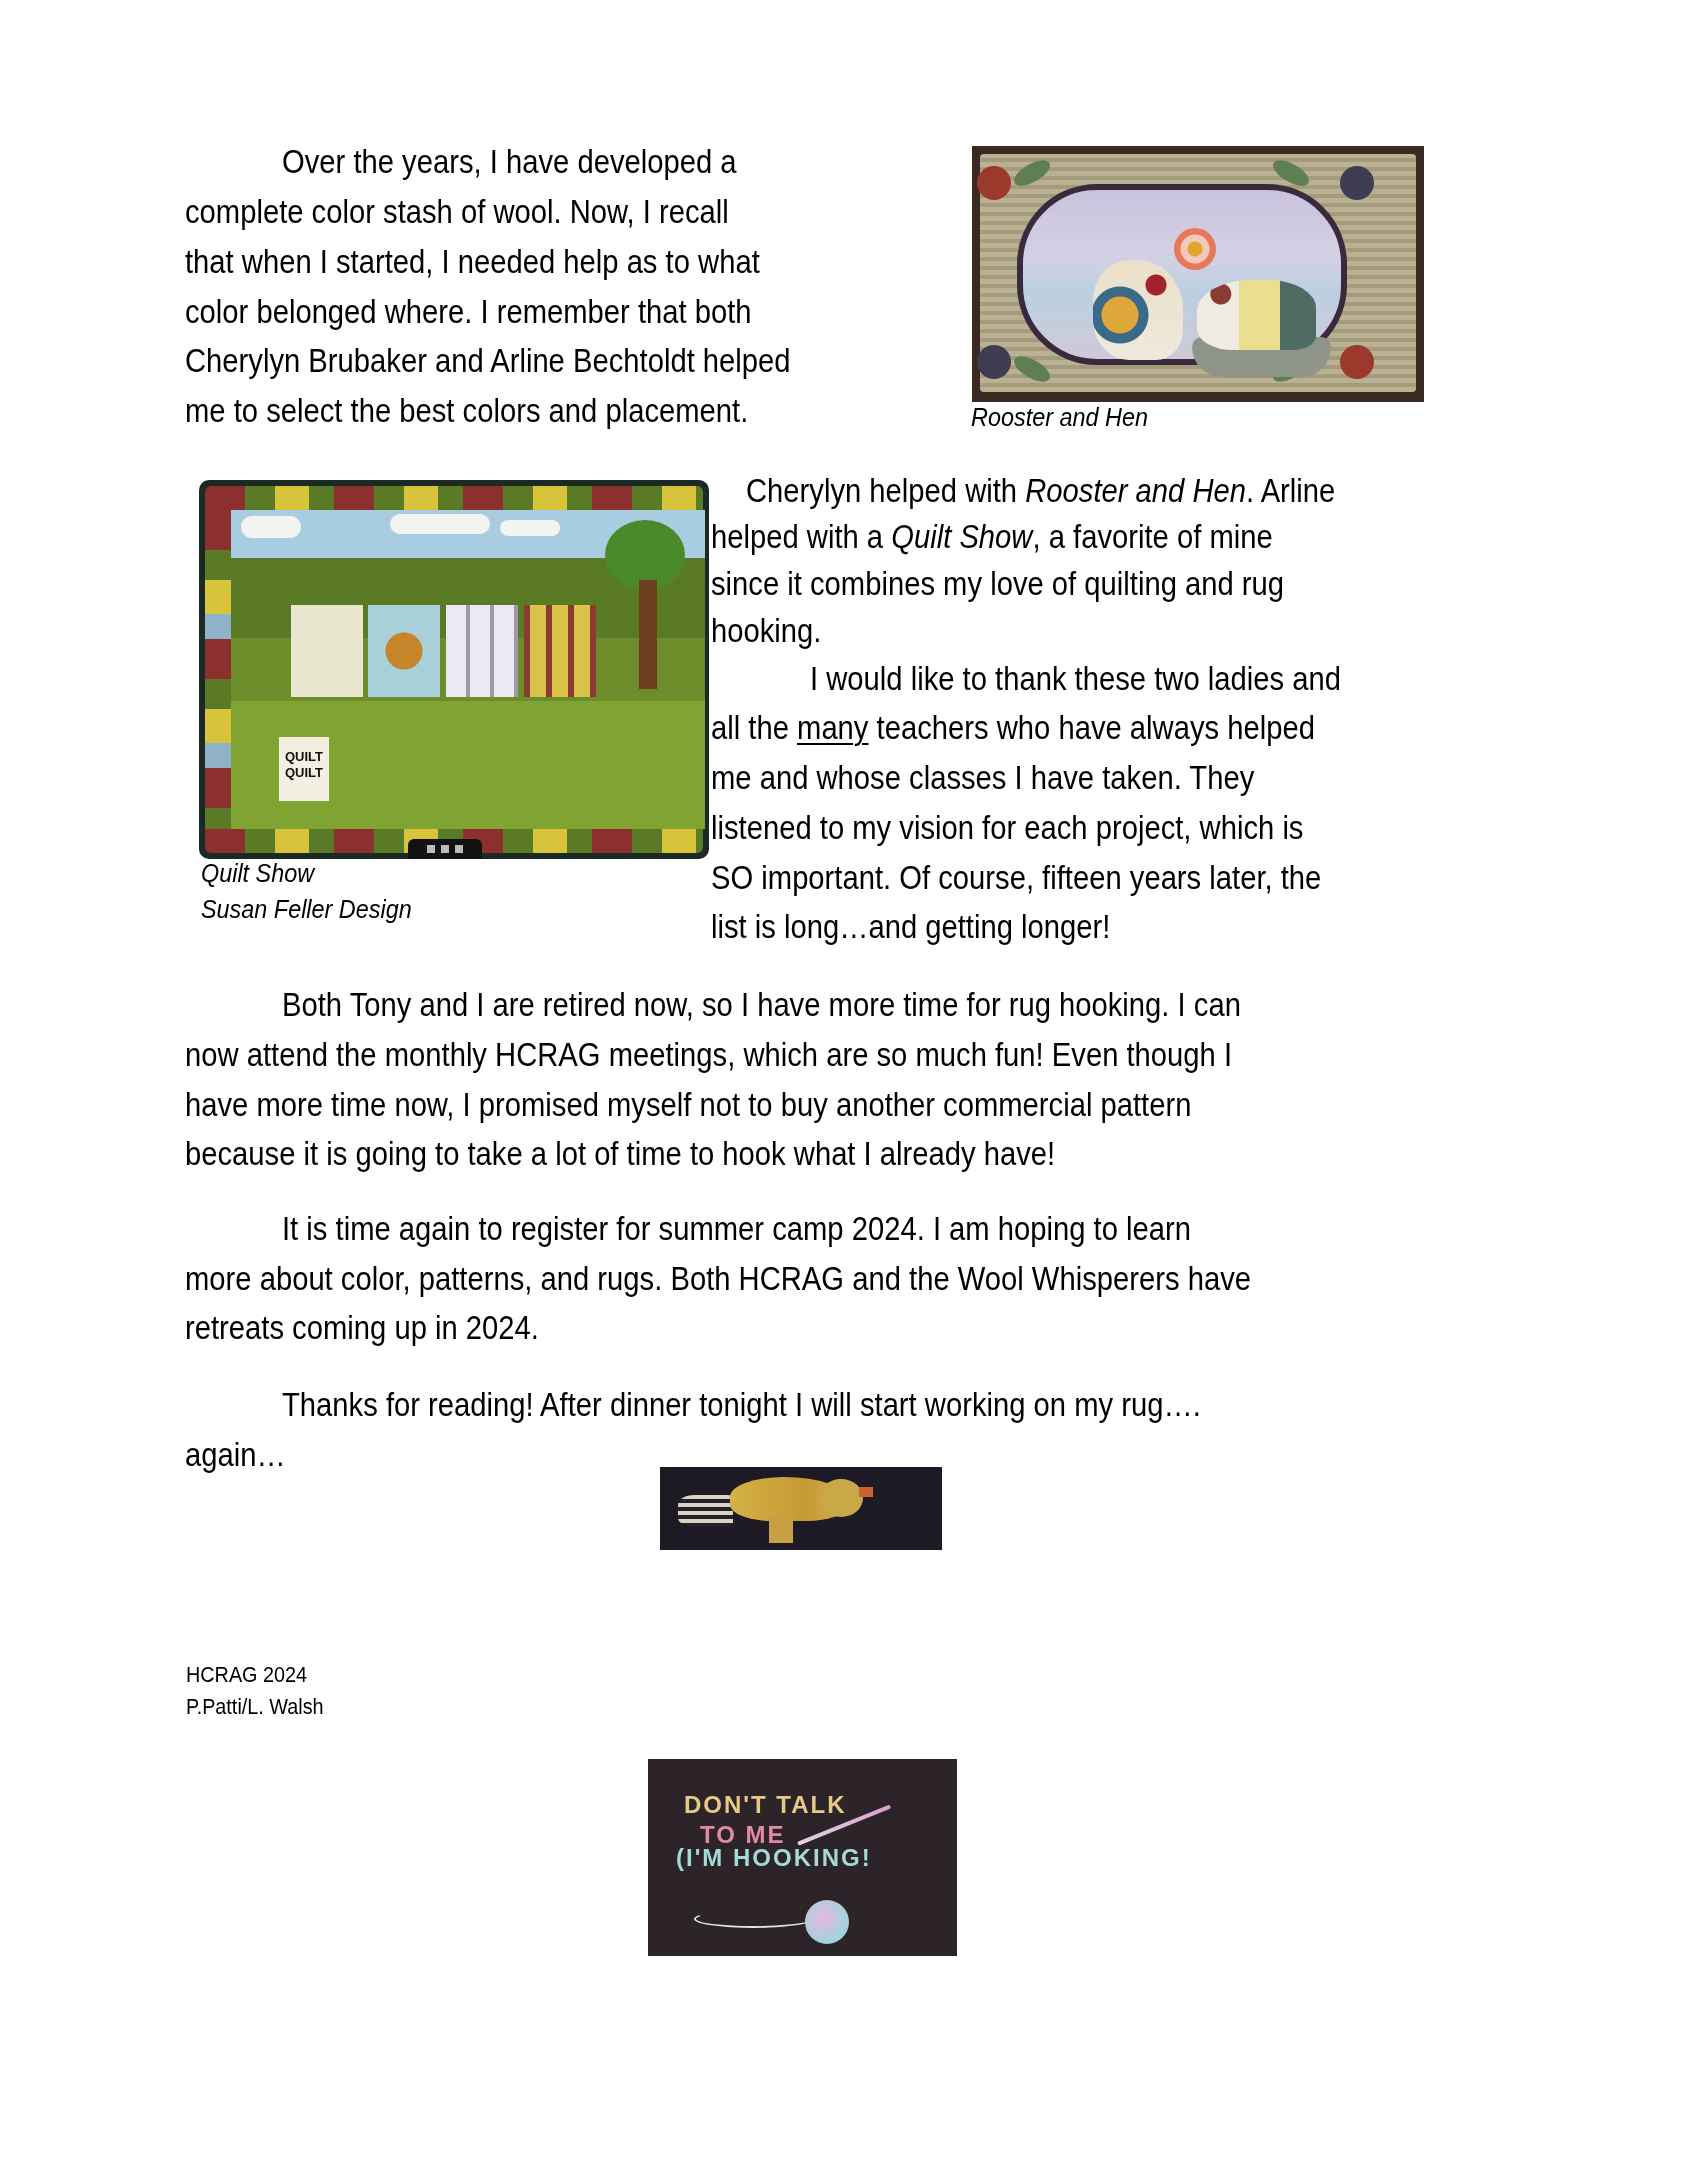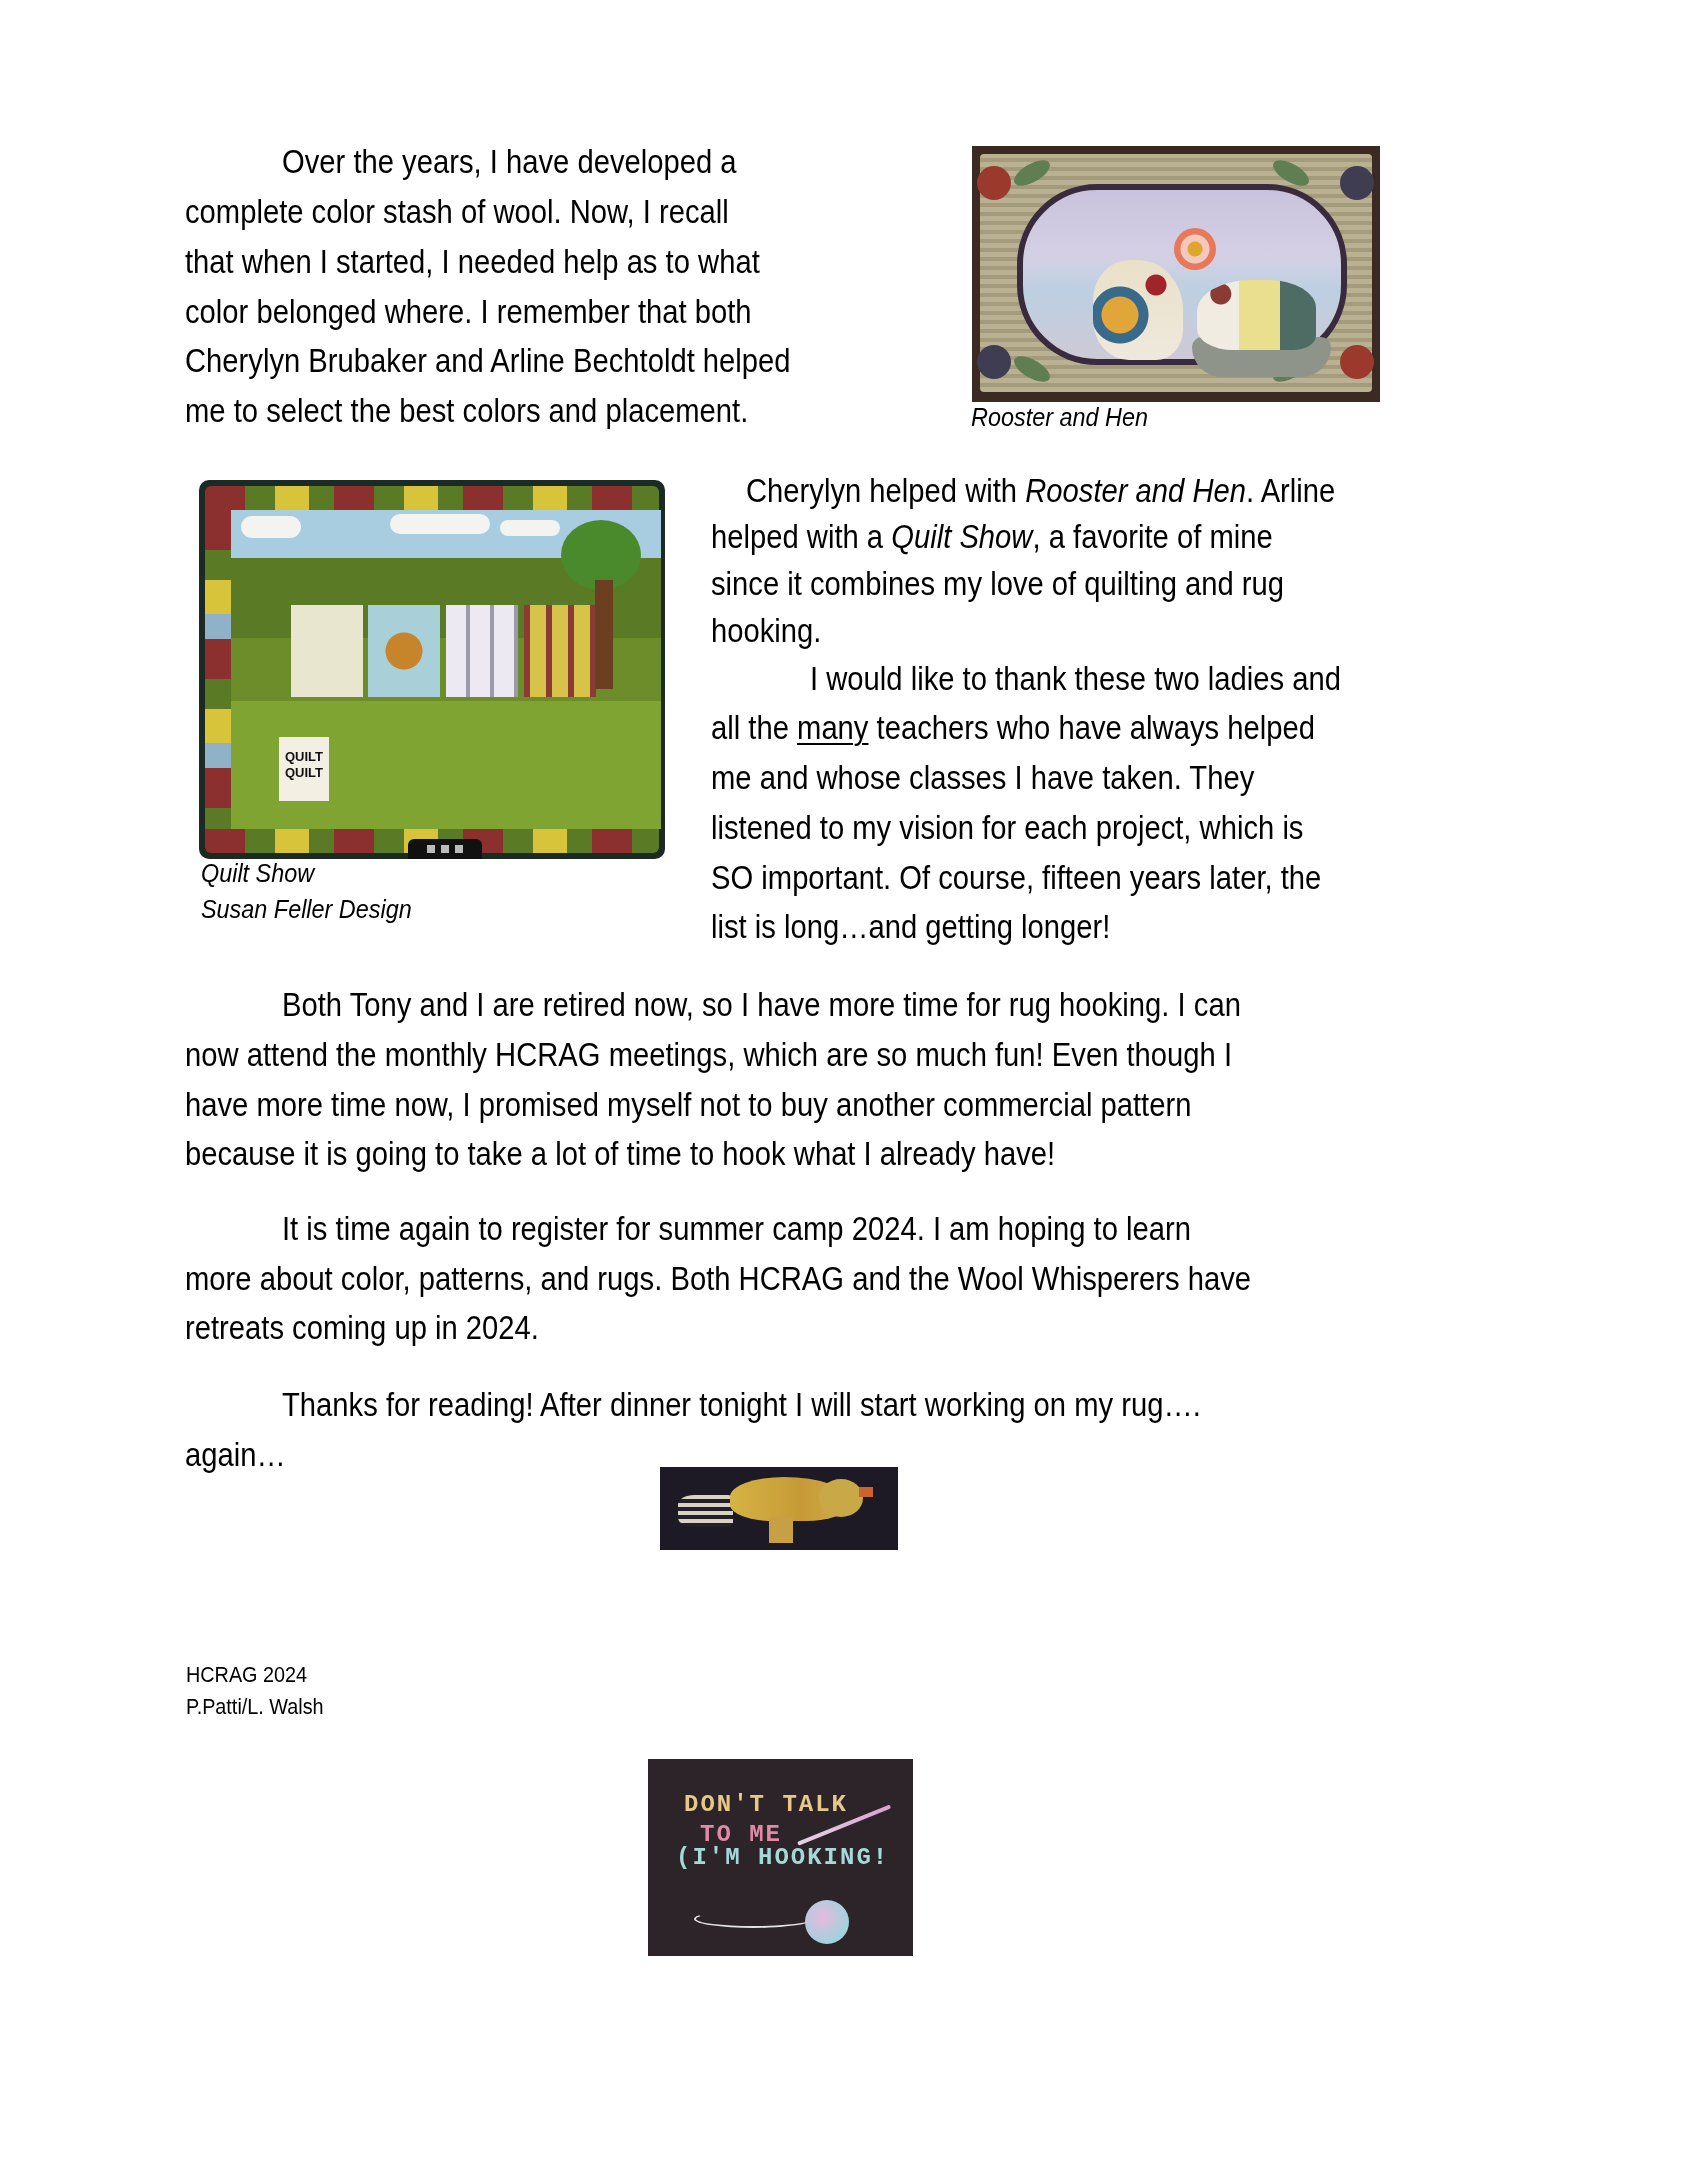--- a/index.html
+++ b/index.html
@@ -31,21 +31,21 @@
   .footer-line {
     position: absolute;
     white-space: nowrap;
     font-family: "Liberation Sans", sans-serif;
     font-size: 22px;
     line-height: 1;
     color: #000;
     transform-origin: 0 100%;
     transform: scaleX(0.9);
   }
-  .img { position: absolute; overflow: hidden; }
+  .img { position: absolute; overflow: hidden; padding-left: 44px; }
 
   
   .rooster { left: 972px; top: 146px; width: 408px; height: 256px; background: #3b2a22; }
   .rooster .field { position: absolute; left: 8px; top: 8px; right: 8px; bottom: 10px; background: repeating-linear-gradient(0deg,#b9b192 0 5px,#a39b7c 5px 9px); border-radius: 4px; }
   .rooster .oval { position: absolute; left: 45px; top: 38px; width: 318px; height: 169px; border: 6px solid #3a2a3e; border-radius: 80px; background: linear-gradient(180deg,#c9c2dd 0%,#d4d0e4 40%,#bcd0e2 60%,#cfc9d6 100%); }
   .rooster .flower { position: absolute; left: 151px; top: 38px; width: 42px; height: 42px; border-radius: 50%; background: radial-gradient(circle,#e0a52c 0 7px,#f3c9bd 8px 14px,#e7785a 15px 21px,transparent 22px); }
   .rooster .roo { position: absolute; left: 70px; top: 70px; width: 90px; height: 100px; border-radius: 40% 50% 30% 40%; background: radial-gradient(circle at 70% 25%,#a1232b 0 10px,transparent 11px), radial-gradient(circle at 30% 55%,#e1a63a 0 18px,#3a6a8a 19px 28px,transparent 29px), linear-gradient(180deg,#e9e0c8,#efe9dd); }
   .rooster .hen { position: absolute; left: 174px; top: 90px; width: 119px; height: 70px; border-radius: 45% 40% 20% 30%; background: radial-gradient(circle at 20% 20%,#8a3b33 0 10px,transparent 11px), linear-gradient(90deg,#f1ece2 0 35%,#e9df8f 35% 70%,#4e6b64 70%); }
   .rooster .nest { position: absolute; left: 169px; top: 147px; width: 139px; height: 40px; background: #8e948a; border-radius: 10px 10px 30px 30px; }
   .rooster .leaf { position: absolute; width: 40px; height: 18px; border-radius: 50%; background: #5f7e52; }
@@ -67,21 +67,21 @@
   
   .smallrug { left: 660px; top: 1467px; width: 238px; height: 83px; background: #1d1a26; }
   .smallrug .body { position: absolute; left: 70px; top: 10px; width: 119px; height: 44px; border-radius: 50% 60% 40% 40%; background: linear-gradient(90deg,#d6b244,#c59a36 60%,#d3ac4b); }
   .smallrug .head { position: absolute; left: 159px; top: 12px; width: 44px; height: 38px; border-radius: 50%; background: #c9a848; }
   .smallrug .beak { position: absolute; left: 199px; top: 20px; width: 14px; height: 10px; background: #c8642c; }
   .smallrug .tail { position: absolute; left: 18px; top: 28px; width: 55px; height: 32px; background: repeating-linear-gradient(180deg,#d9d3c2 0 4px,#23202a 4px 8px); border-radius: 30% 10% 10% 30%; }
   .smallrug .leg { position: absolute; left: 109px; top: 50px; width: 24px; height: 26px; background: #c7a045; }
 
   
   .tshirt { left: 648px; top: 1759px; width: 265px; height: 197px; background: #2c2428; }
-  .tshirt .tx { position: absolute; font-family: Liberation Mono, monospace; font-weight: bold; letter-spacing: 2px; white-space: nowrap; }
+  .tshirt .tx { position: absolute; font-family: Liberation Sans, sans-serif; font-weight: bold; letter-spacing: 2px; white-space: nowrap; }
   .tshirt .yarn { position: absolute; left: 157px; top: 141px; width: 44px; height: 44px; border-radius: 50%; background: radial-gradient(circle at 40% 40%,#e7b9df,#9fd3dc 70%,#d9a7d6); }
   .tshirt .strand { position: absolute; left: 46px; top: 151px; width: 115px; height: 14px; border: 2px solid #e4e4e4; border-radius: 50%; border-top-color: transparent; }
   .tshirt .hook { position: absolute; left: 149px; top: 83px; width: 100px; height: 4px; background: linear-gradient(90deg,#e5d3e3,#d8a2d0); transform: rotate(-22deg); transform-origin: 0 0; border-radius: 2px; }
 </style>
 </head>
 <body>
 
 <div class="page">
 
   <div>

